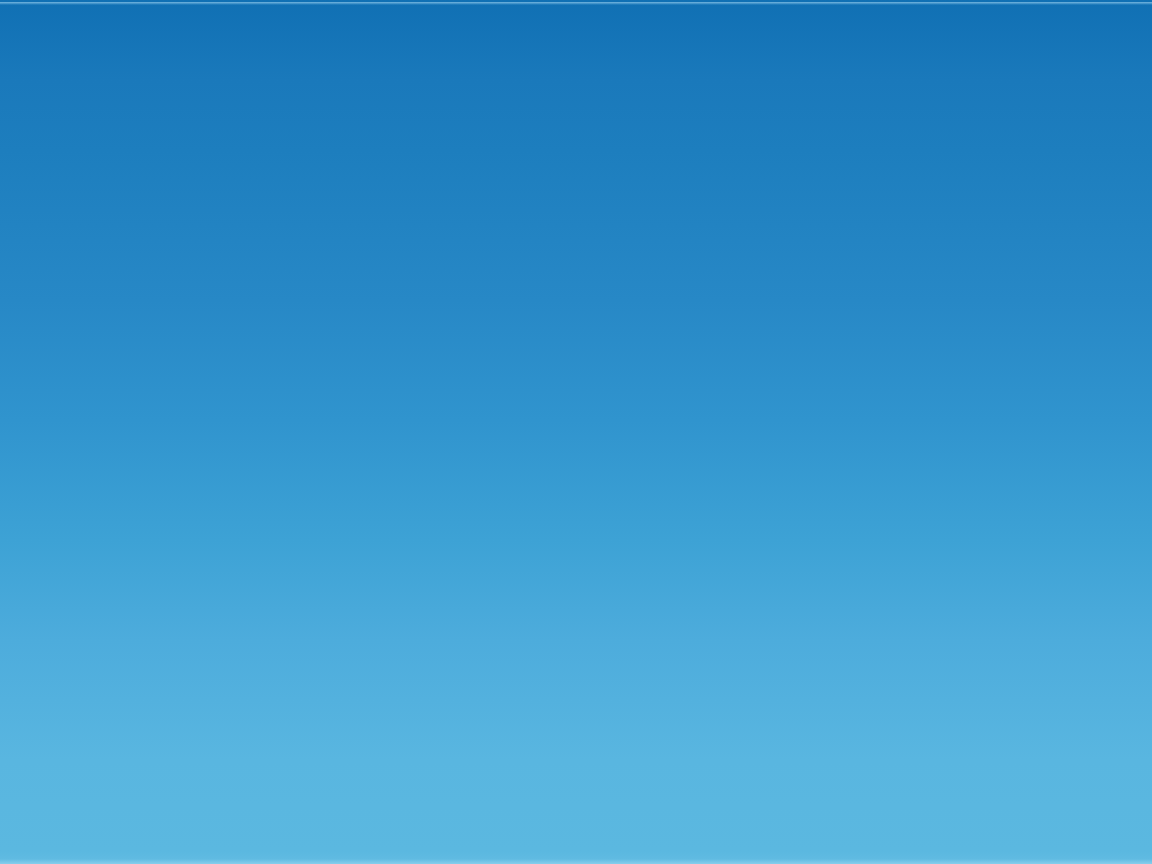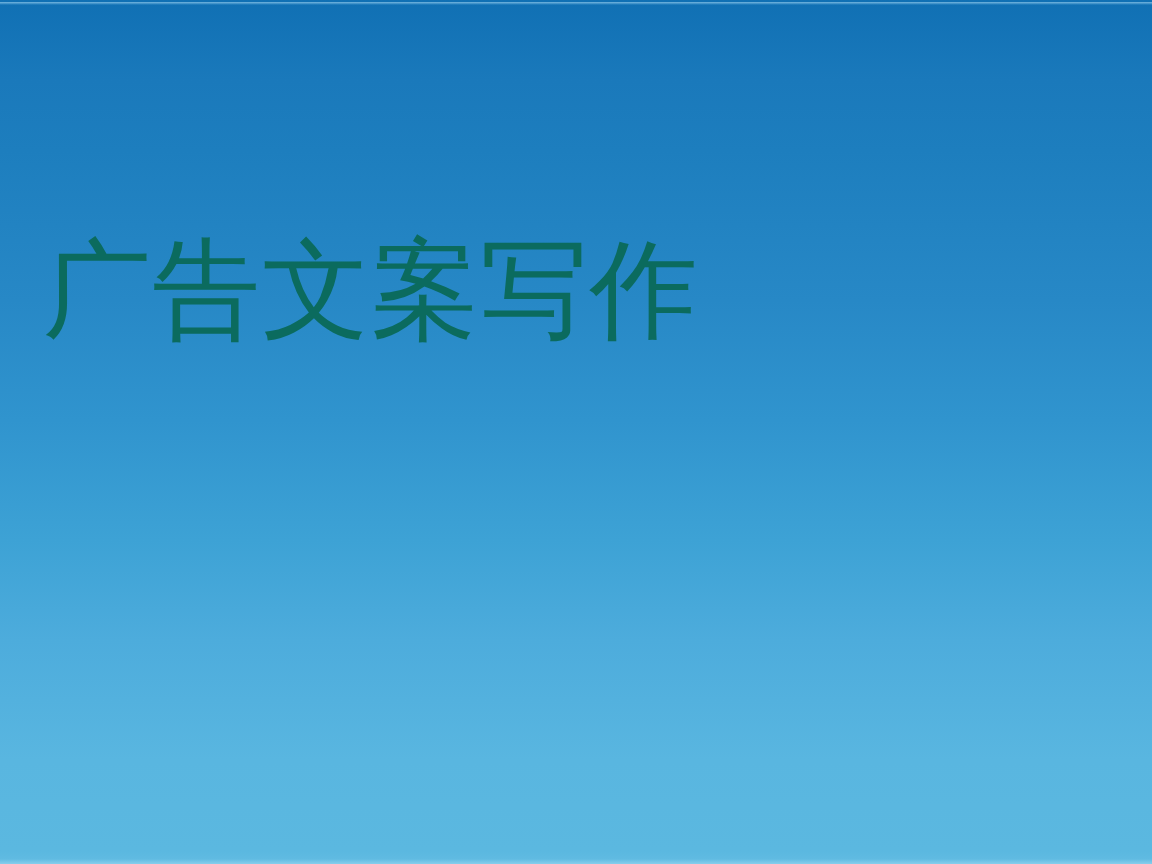--- a/index.html
+++ b/index.html
@@ -93,21 +93,18 @@
     height: 400px;
   }
 </style>
 </head>
 <body>
 
 <div class="slide">
 
   <div class="edge-top"></div>
 
-  <div class="title-block">
-    <h1 class="title-text">广告文案写作</h1>
-  </div>
 
   <div class="body-block"></div>
 
   <div class="edge-bottom"></div>
 
 </div>
 
 </body></html>

